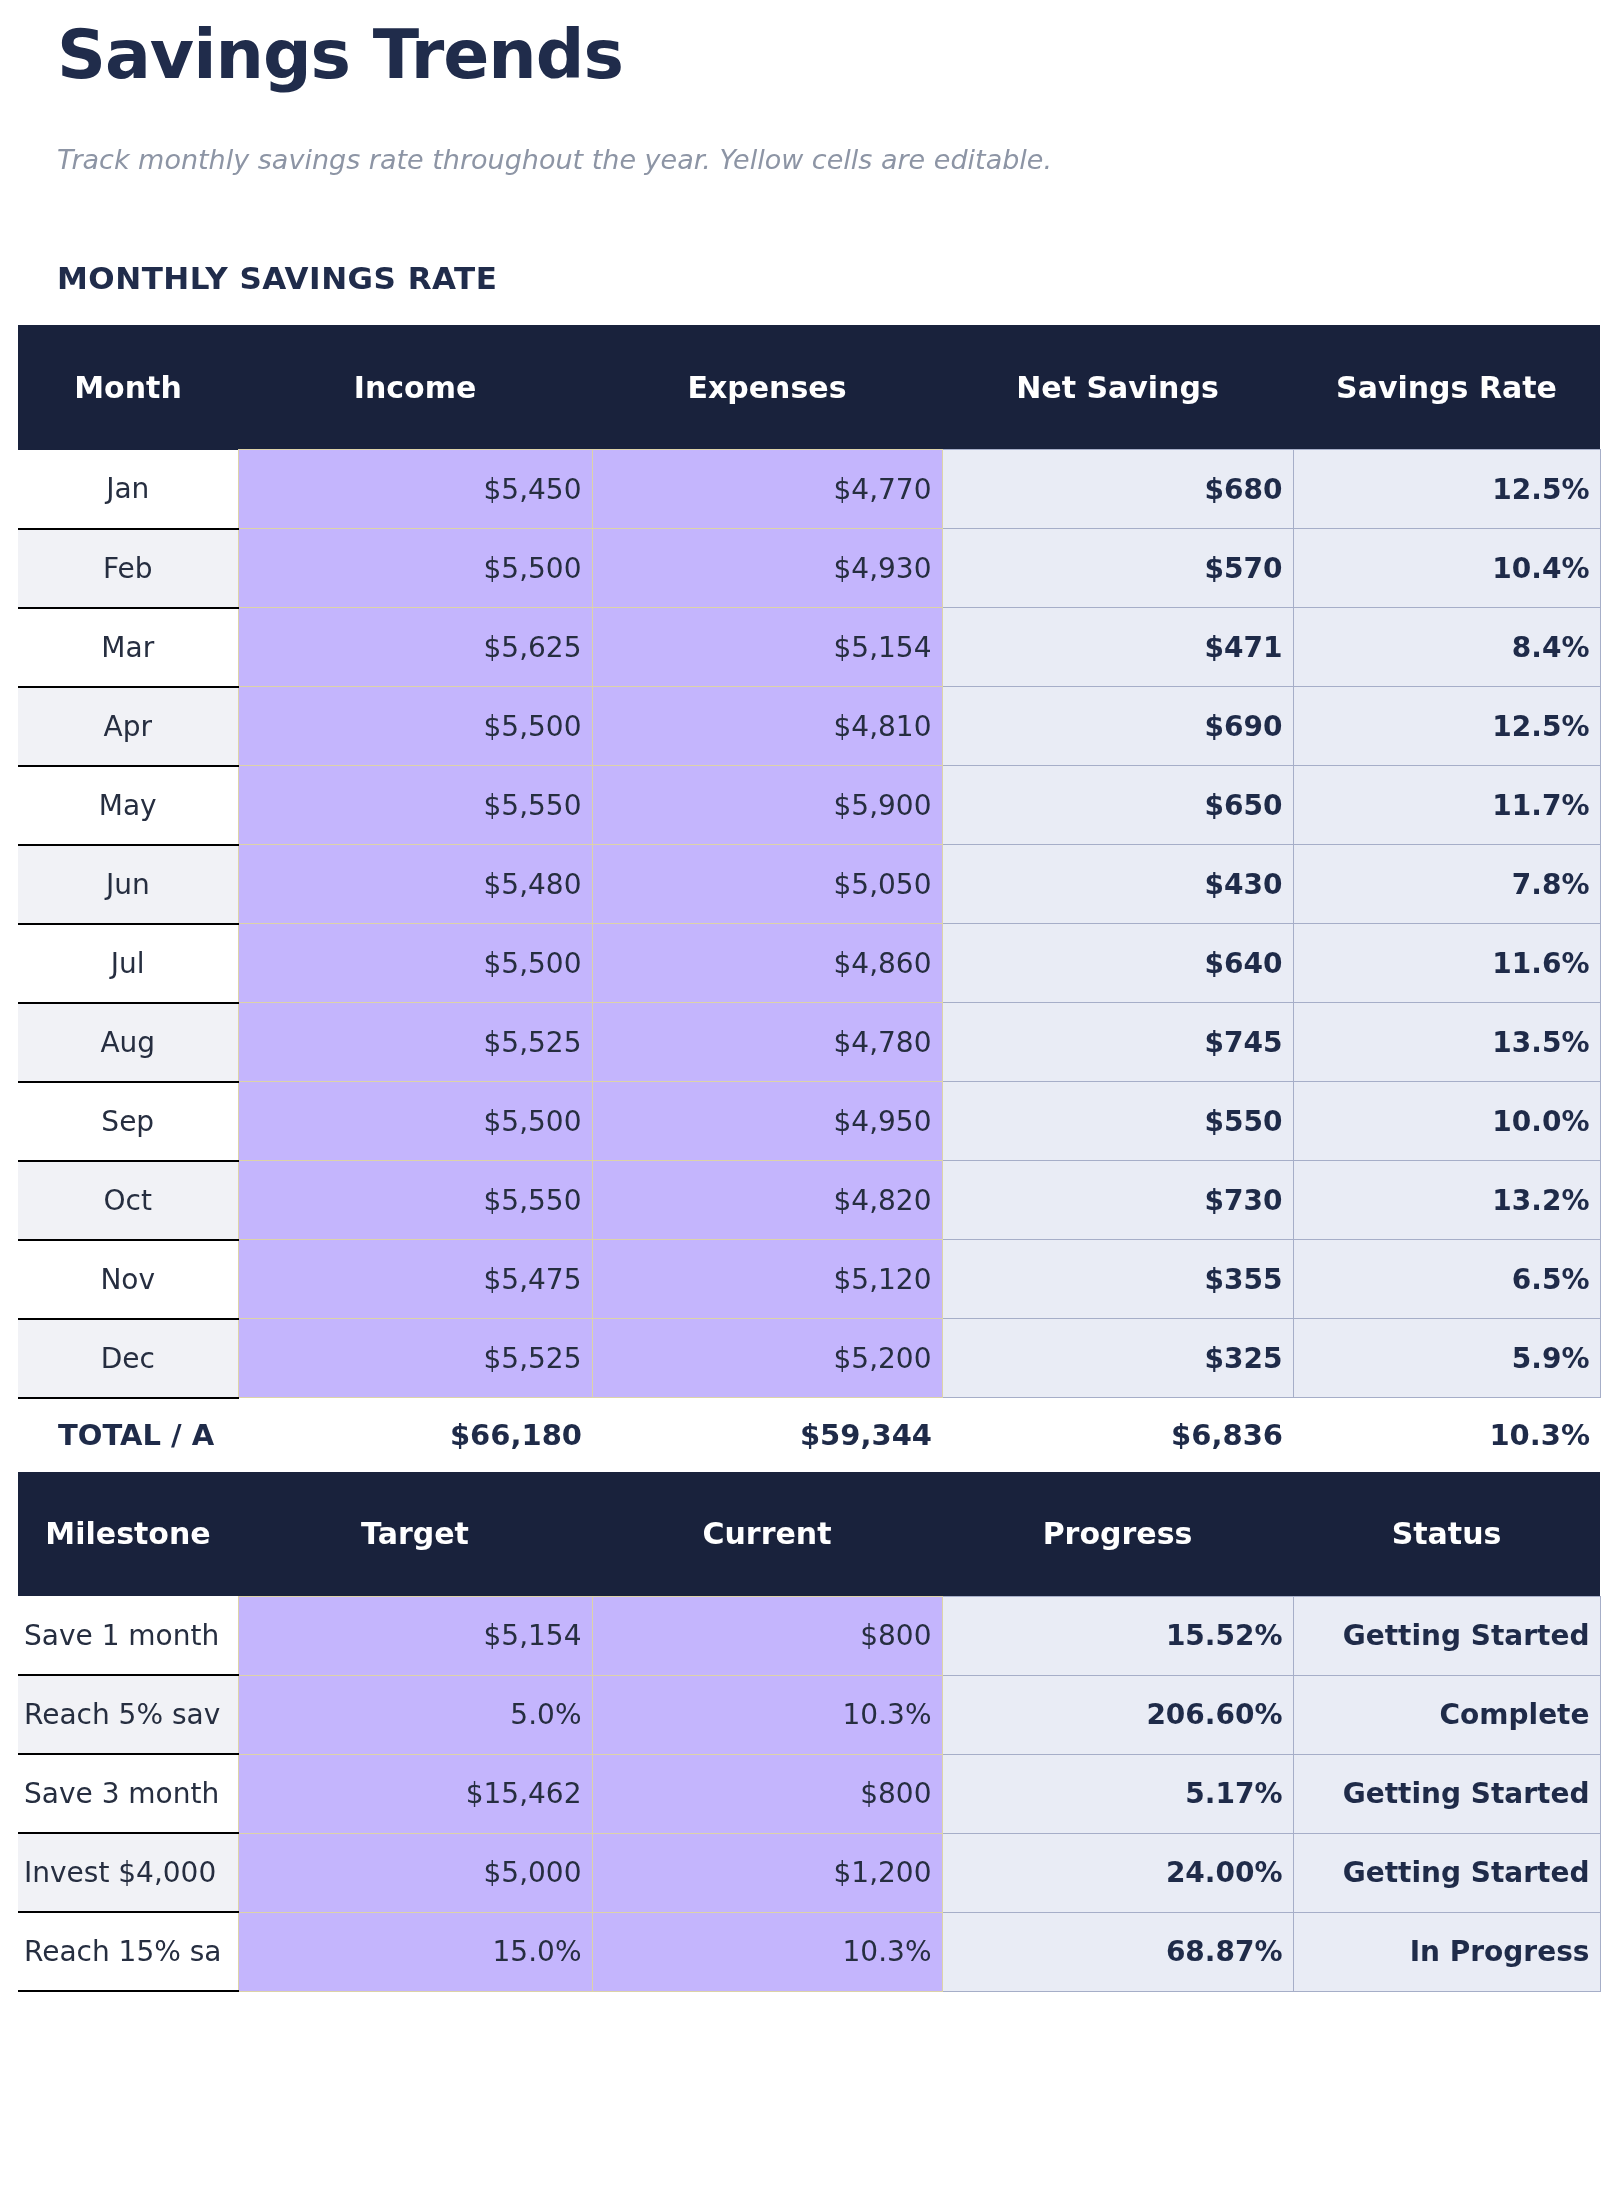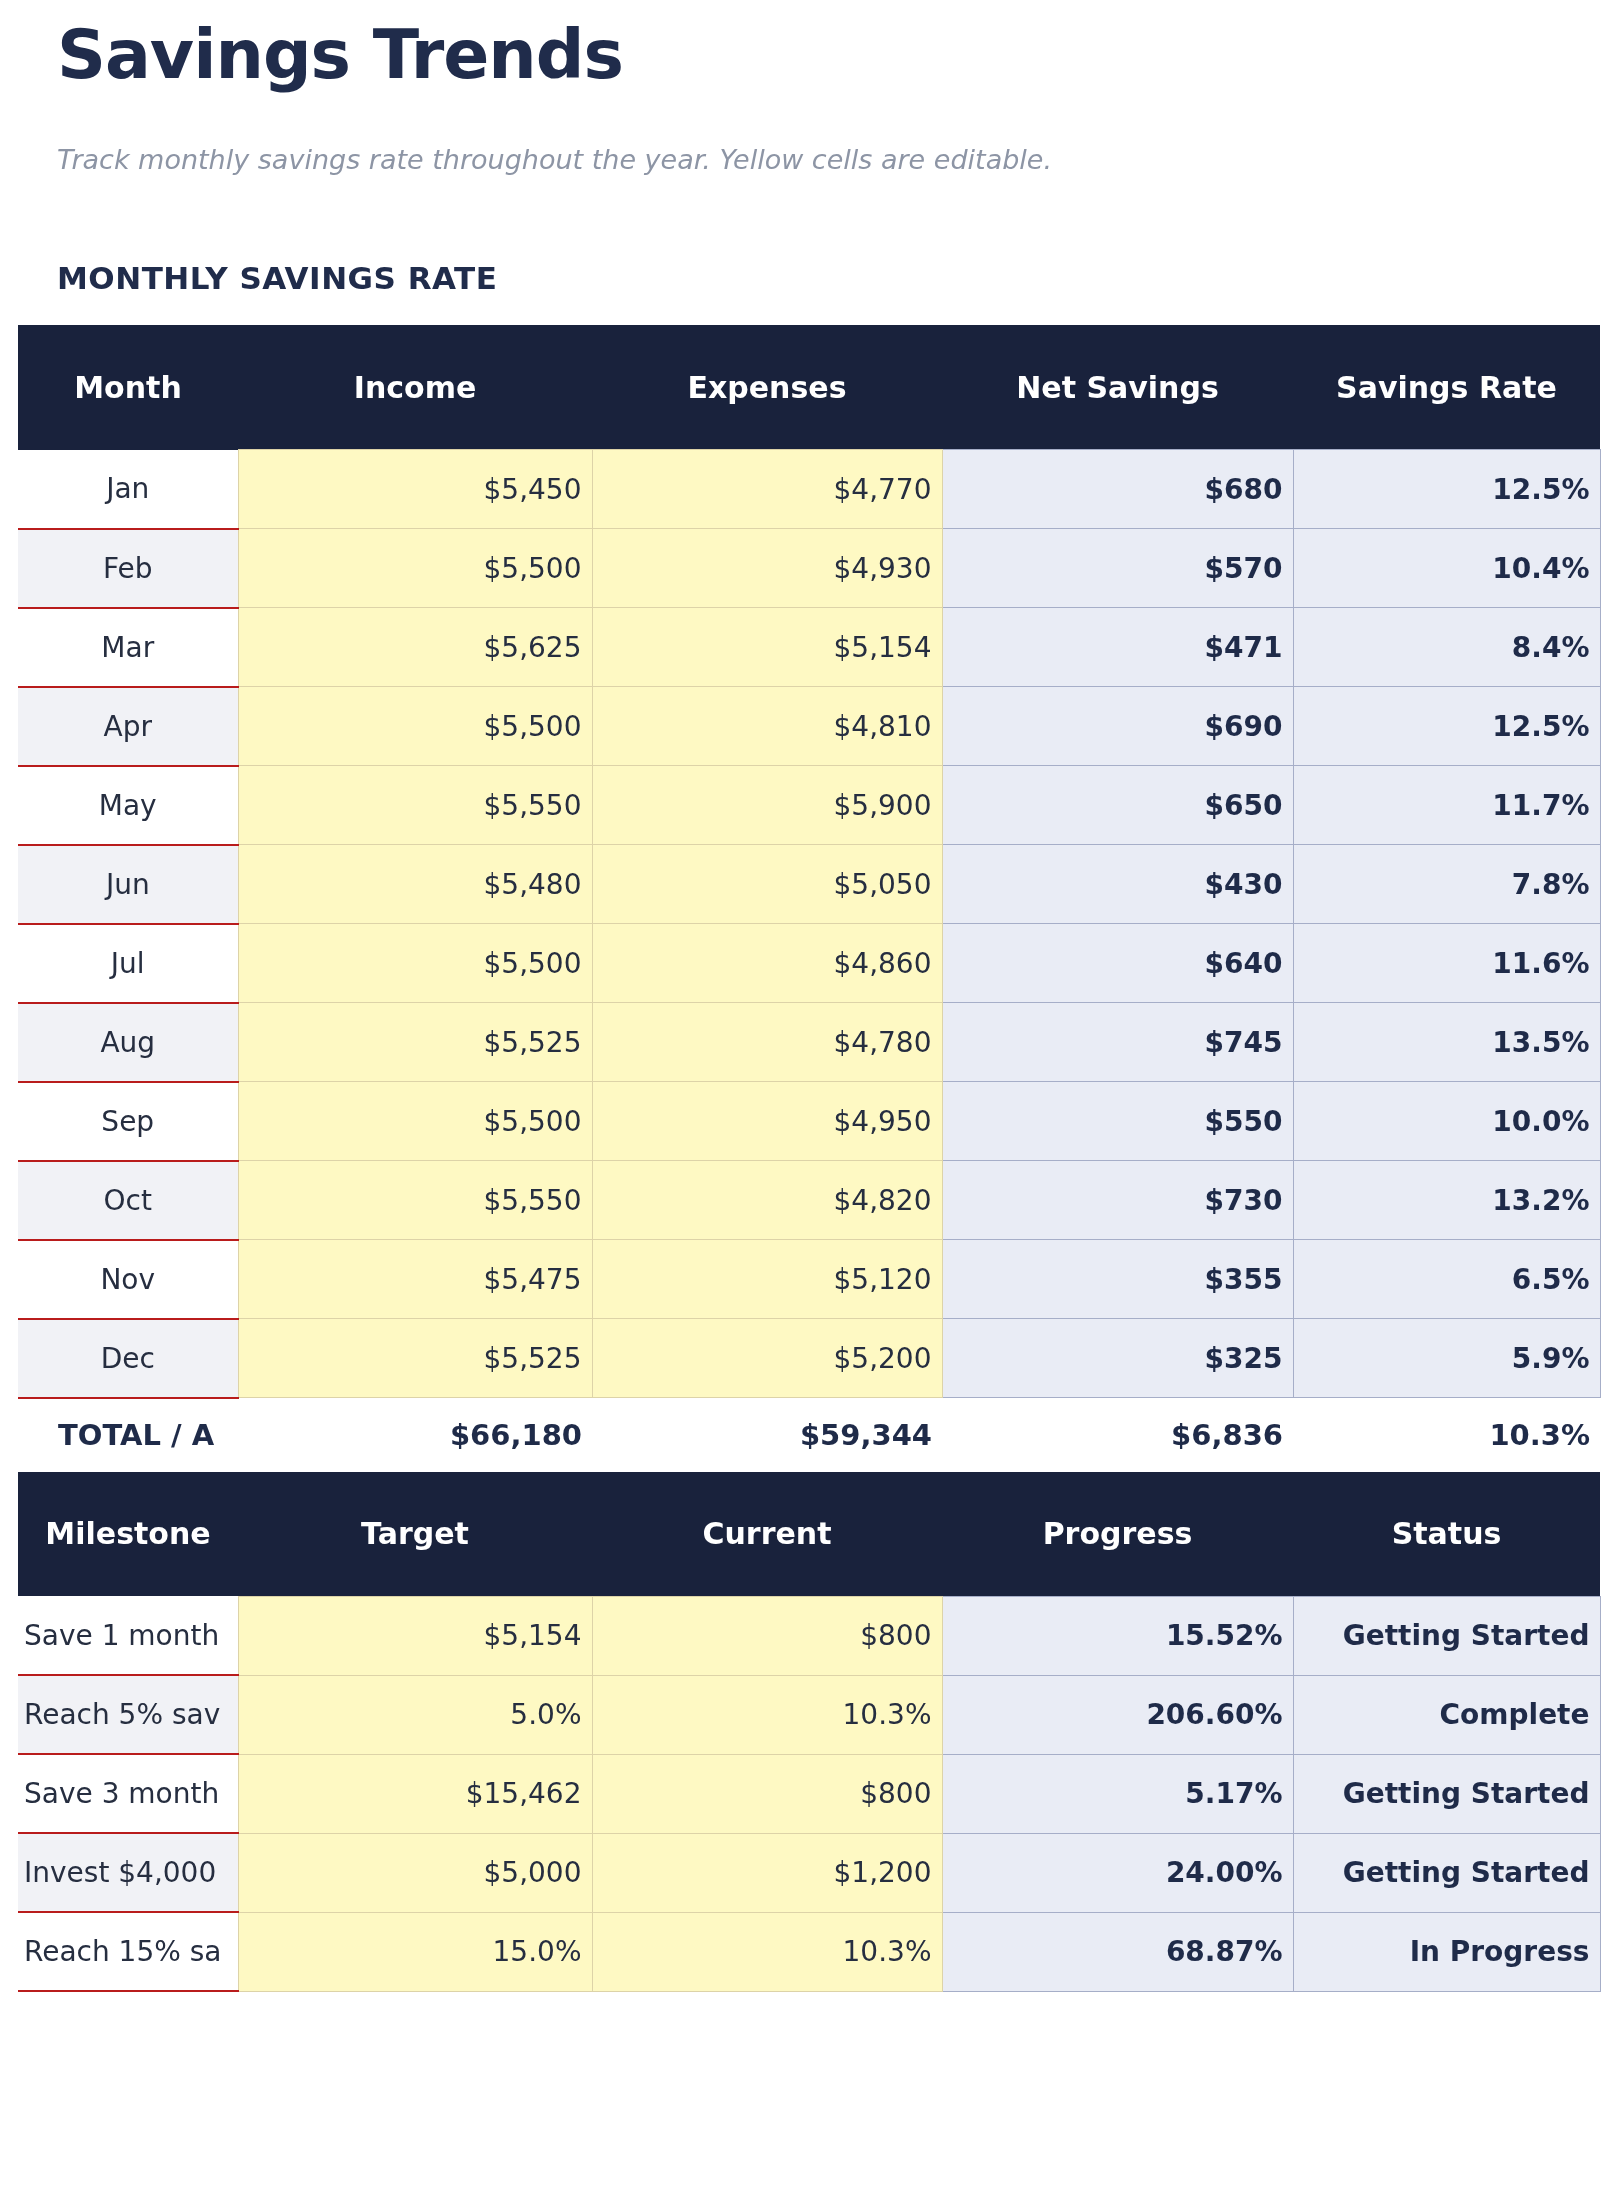--- a/index.html
+++ b/index.html
@@ -44,26 +44,26 @@
     background:#19223c; color:#ffffff;
     height:100px; font-size:30px; font-weight:bold;
     text-align:center; padding:12px; border:none;
   }
   tbody td {
     height:79px; font-size:28px; padding:0;
     box-sizing:border-box; vertical-align:middle;
   }
   td.cell-plain {
     background:#ffffff; border:none;
-    border-bottom:2px solid #b91c1c;
+    border-bottom:2px solid #000000;
     text-align:center; color:#262e40;
   }
   tr:nth-child(even) td.cell-plain { background:#f1f2f6; }
   td.cell-yellow {
-    background:#fef9c3; border:1px solid #ddd3a8;
+    background:#c4b5fd; border:1px solid #ddd3a8;
   }
   td.cell-blue {
     background:#e9ecf5; border:1px solid #a6aec8;
   }
   td.num { text-align:right; padding-right:10px; }
   td.strong { font-weight:bold; color:#1f2b49; }
   td.label-left {
     text-align:left; padding-left:6px;
     white-space:nowrap; overflow:hidden;
   }

